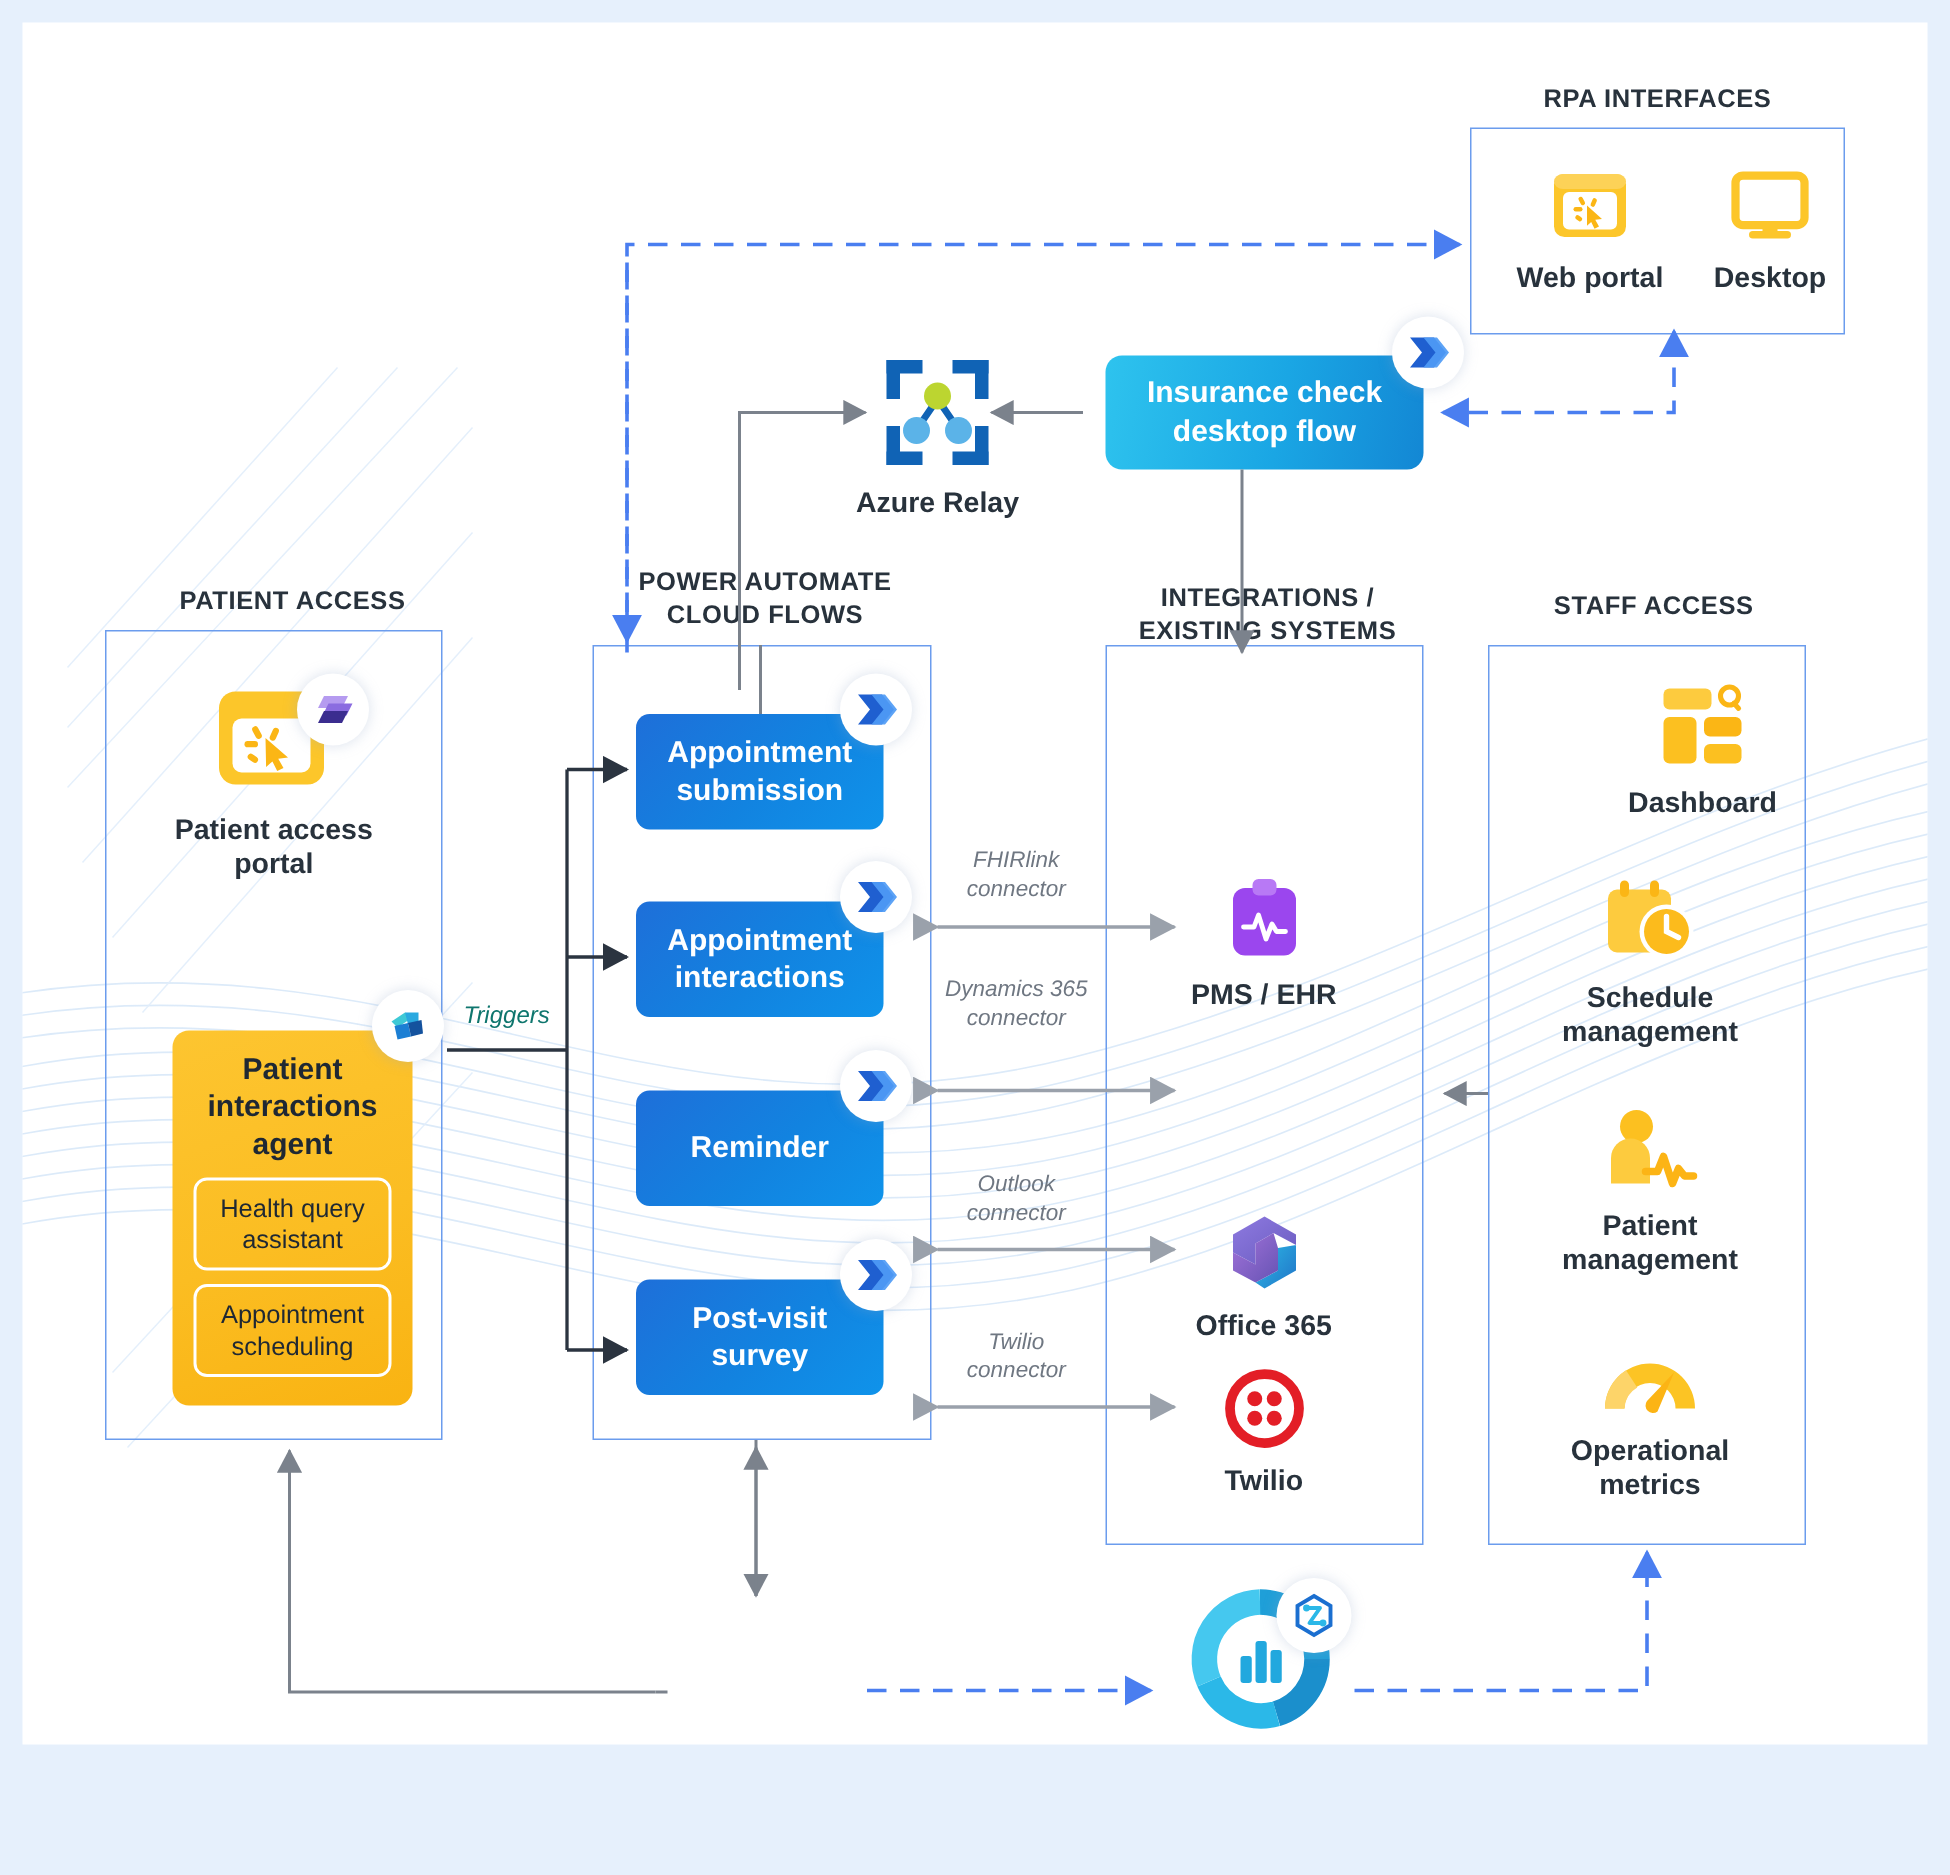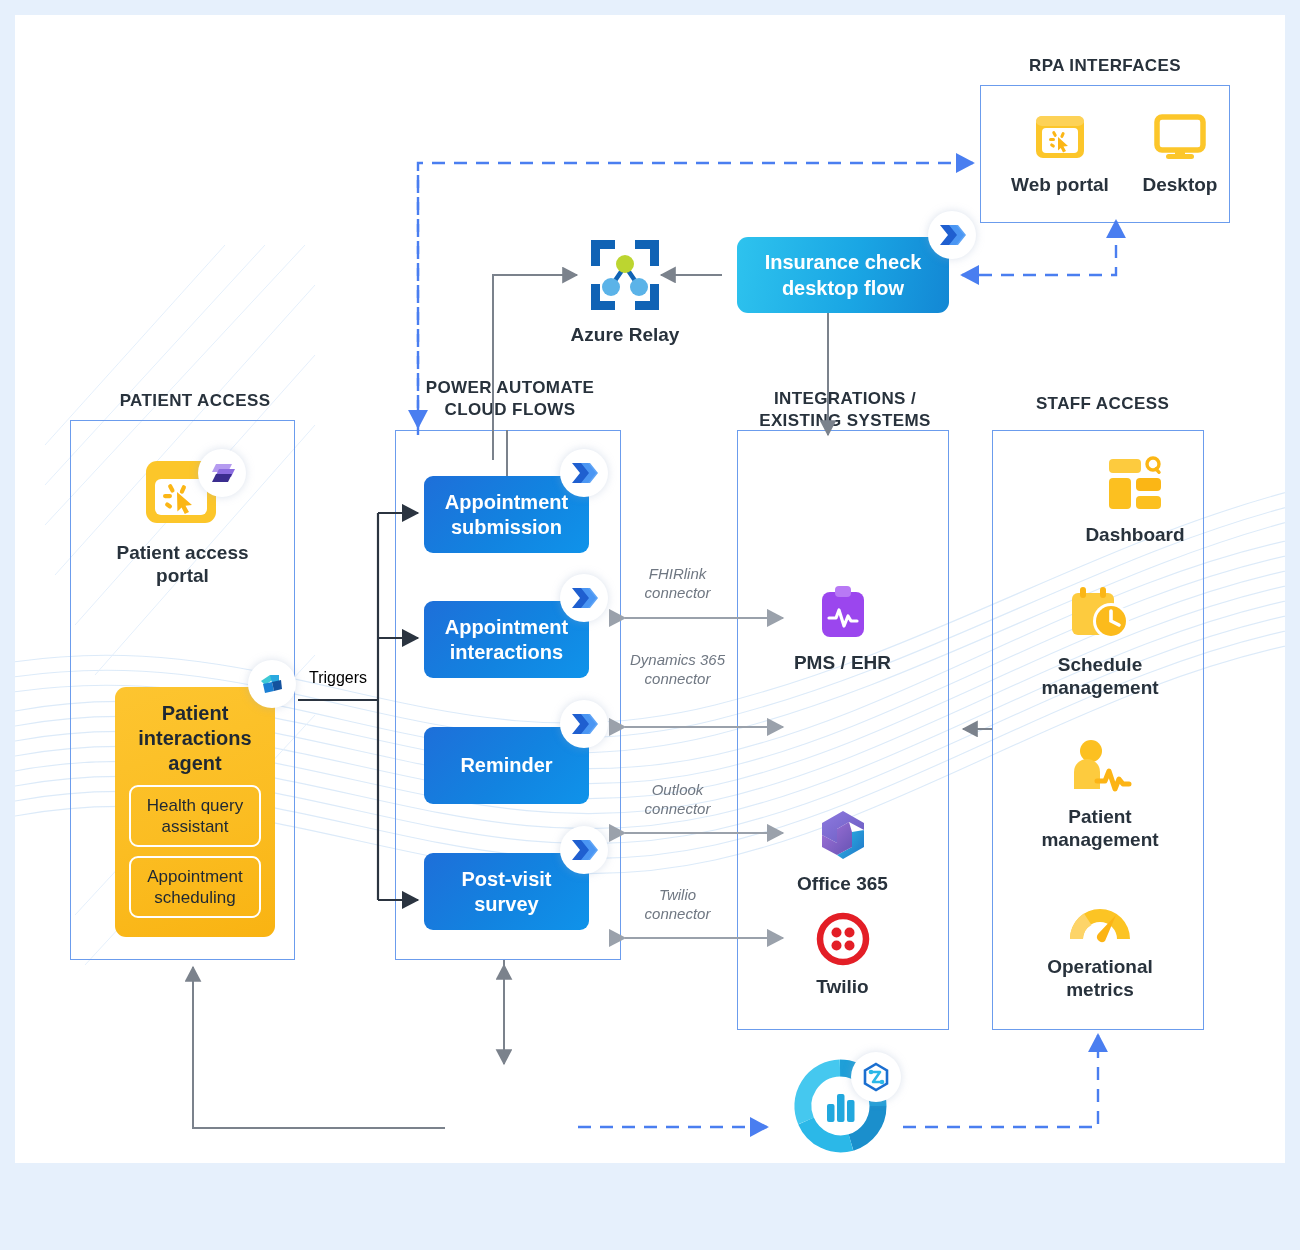--- a/index.html
+++ b/index.html
@@ -72,21 +72,21 @@
     margin:9px 14px 0 14px;
     border:2px solid #ffffff;border-radius:9px;
     color:#1f2833;font-weight:normal;font-size:17px;line-height:21px;
     padding:8px 2px;
   }
   .conn{
     position:absolute;color:#6f7782;font-size:15px;line-height:19px;
     font-style:italic;text-align:center;
   }
   .trig{
-    position:absolute;color:#000000;font-size:16px;
+    position:absolute;color:#0f766e;font-size:16px;font-style:italic;
   }
   svg{overflow:visible;}
   .ss-logo{position:absolute;}
 </style>
 </head>
 <body>
 
 <div id="canvas">
 
   <svg class="wavebg" viewBox="0 0 1270 1220">

